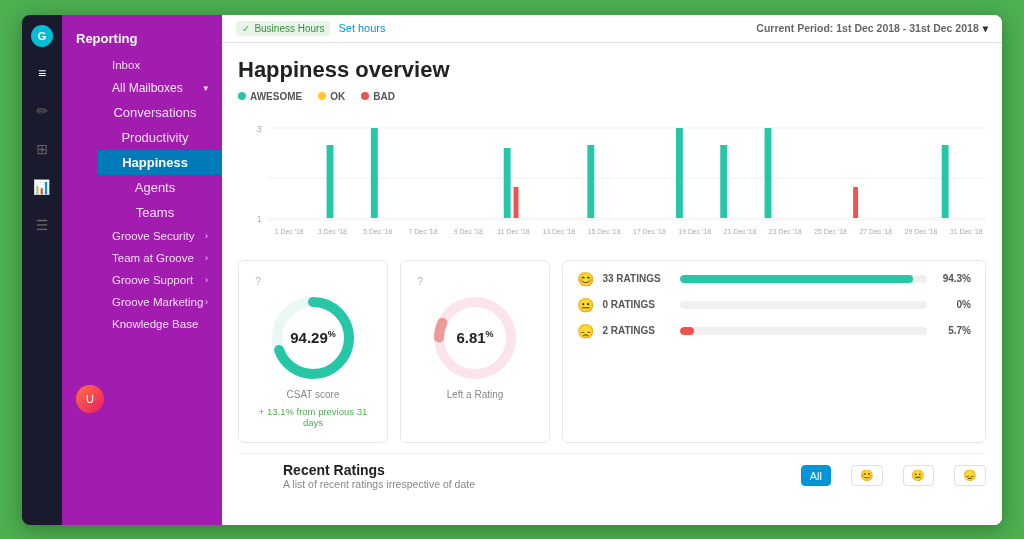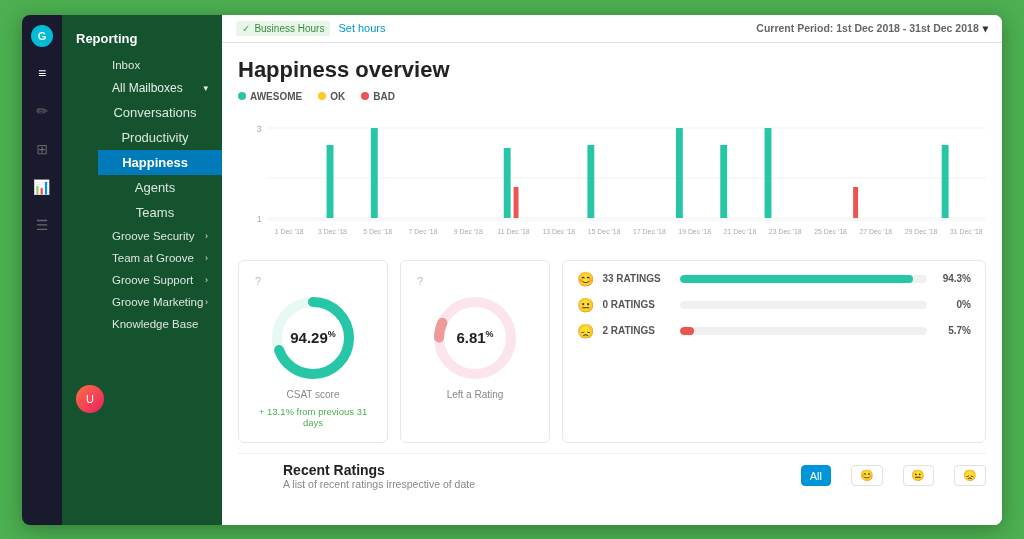--- a/index.html
+++ b/index.html
@@ -51,21 +51,21 @@
       width: 24px;
       height: 24px;
       display: flex;
       align-items: center;
       justify-content: center;
     }
     .rail-icon.active { color: #fff; }
     
     .sidebar {
       width: 160px;
-      background: #14532d;
+      background: #a21caf;
       color: white;
       flex-shrink: 0;
       padding-top: 10px;
     }
     .sidebar-title {
       font-size: 13px;
       font-weight: 600;
       padding: 6px 14px 8px;
       color: white;
     }

